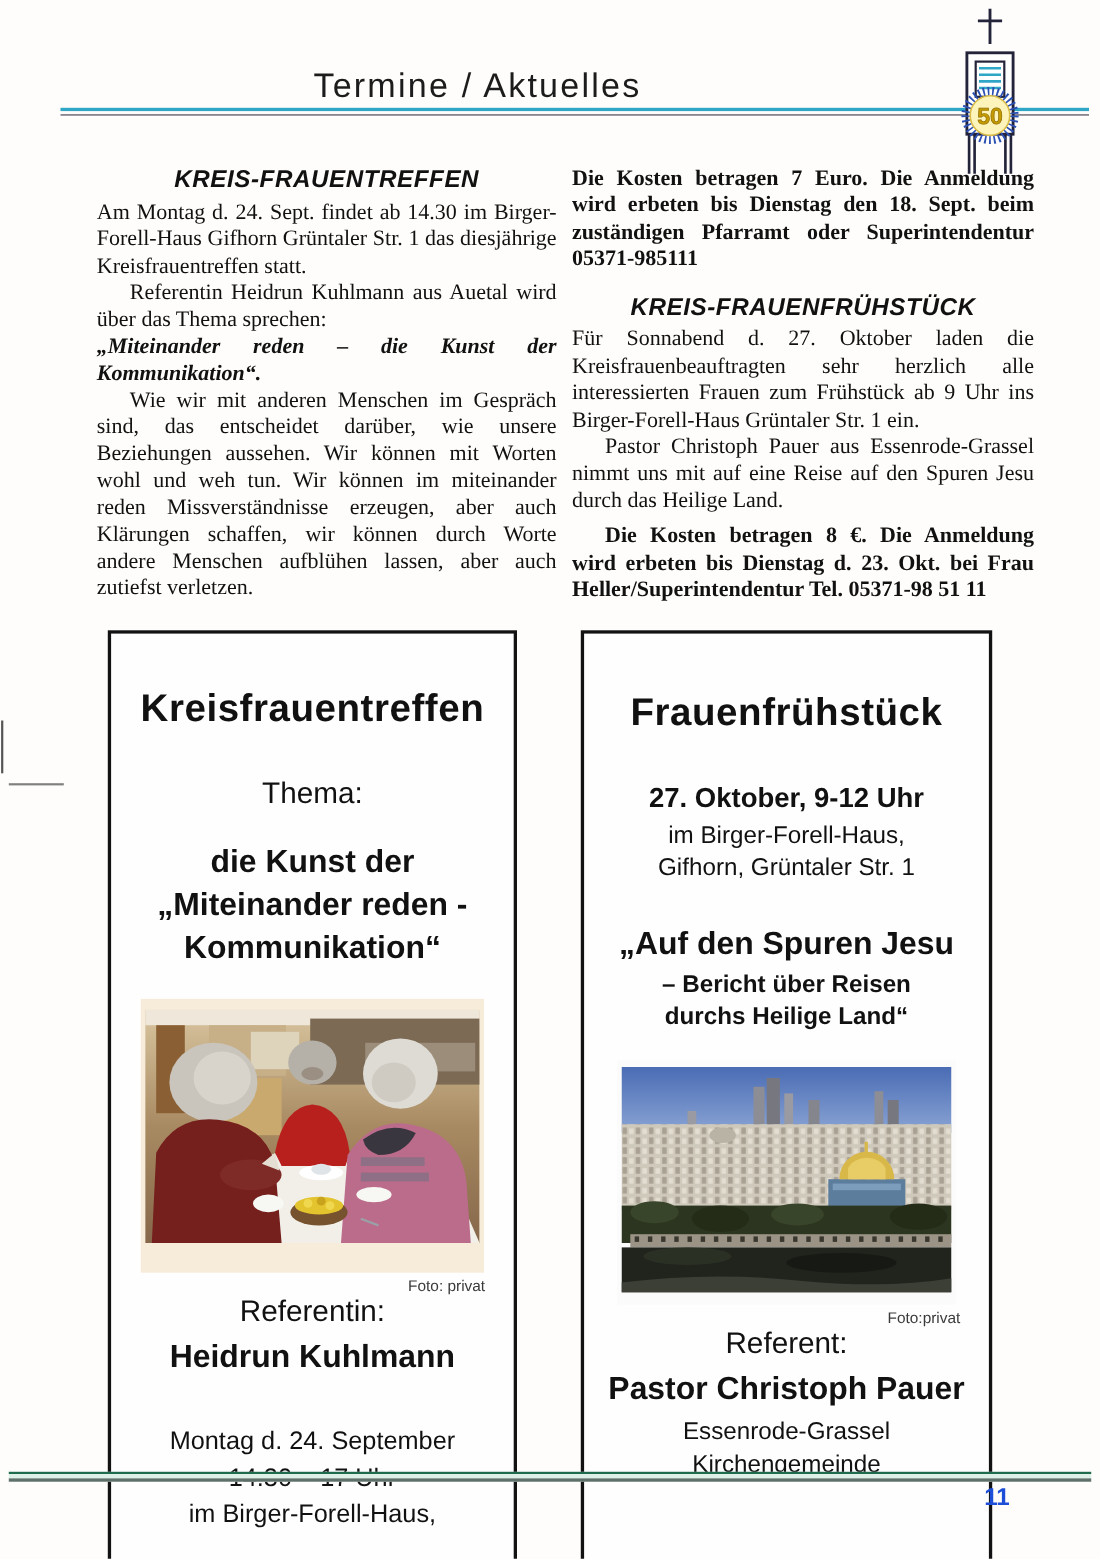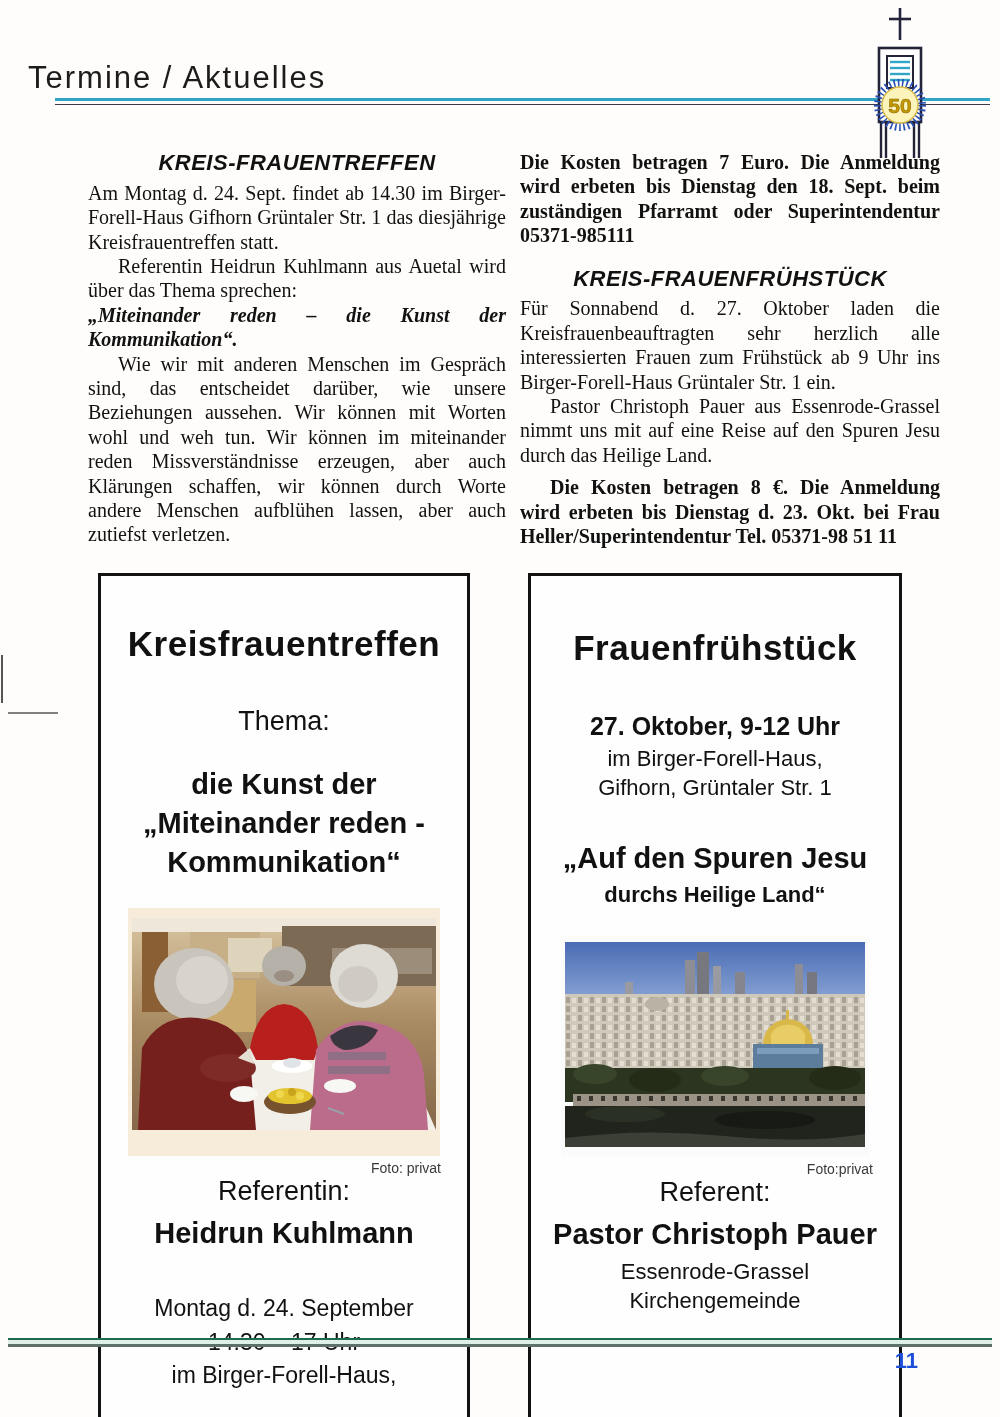--- a/index.html
+++ b/index.html
@@ -7,23 +7,23 @@
   body {
     position:relative;
     background:#fefdfb;
     font-family:"Liberation Serif", serif;
     color:#111;
     overflow:hidden;
   }
   
   .header-title {
     position:absolute; top:60px; left:0; width:868px;
-    text-align:left;
+    text-align:center;
     font-family:"Liberation Sans", sans-serif;
-    font-size:31px; font-weight:400; letter-spacing:2px; color:#1c1c1c;padding-left:28px;
+    font-size:31px; font-weight:400; letter-spacing:2px; color:#1c1c1c;
   }
   .top-rule {
     position:absolute; top:98px; left:55px; width:935px; height:7px;
     border-top:3px solid #2fa6c6;
     border-bottom:1px solid #3a3a4a;
   }
   .church-icon-wrap { position:absolute; top:6px; left:866px; width:68px; height:156px; }
   
   .mark-v { position:absolute; left:1px; top:655px; width:2px; height:48px; background:#555; }
   .mark-h { position:absolute; left:8px; top:712px; width:50px; height:2px; background:#808080; }
@@ -213,20 +213,21 @@
 
 <div class="flyer flyer-right">
   <div class="flyer-title fr-title">Frauenfrühstück</div>
   <div class="fr-datetime">27. Oktober, 9-12 Uhr</div>
   <div class="fr-loc">
     <div>im Birger-Forell-Haus,</div>
     <div>Gifhorn, Grüntaler Str. 1</div>
   </div>
   <div class="fr-quote1">„Auf den Spuren Jesu</div>
   <div class="fr-quote23">
+    <div>– Bericht über Reisen</div>
     <div>durchs Heilige Land“</div>
   </div>
 
   <div class="photo-frame right">
     <svg width="300" height="205" viewBox="0 0 300 205" xmlns="http://www.w3.org/2000/svg">
       <defs>
         <linearGradient id="sky" x1="0" y1="0" x2="0" y2="1">
           <stop offset="0" stop-color="#4a6cb4"></stop>
           <stop offset="1" stop-color="#8aa4d4"></stop>
         </linearGradient>

